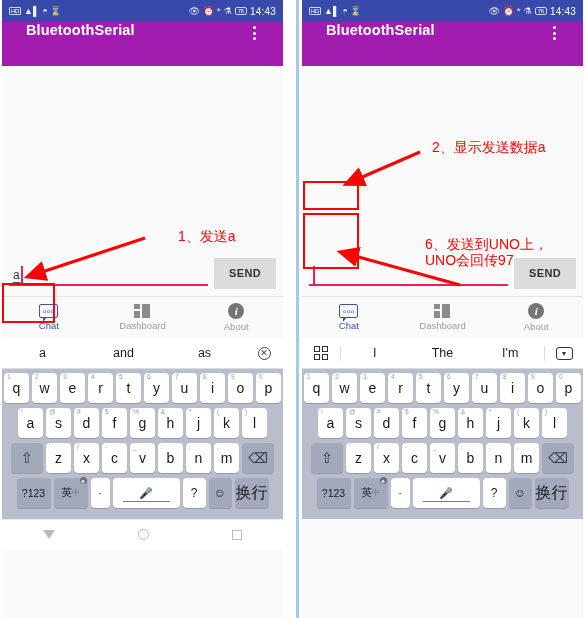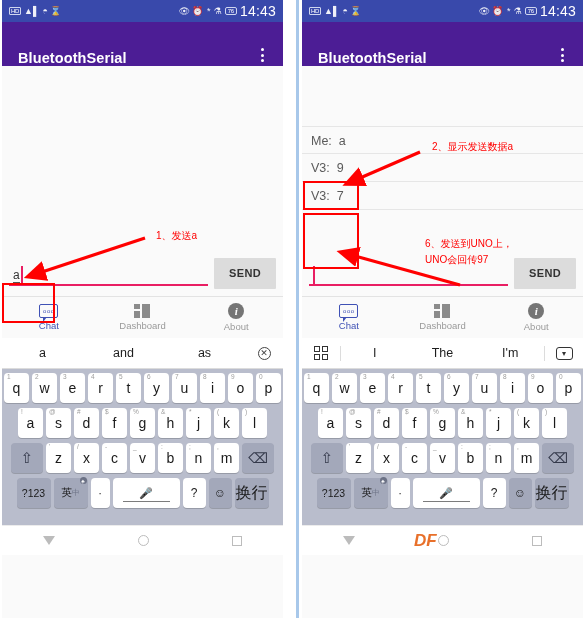--- a/index.html
+++ b/index.html
@@ -20,27 +20,27 @@
   
   .statusbar {
     height: 22px; background: #3949ab; color: #fff;
     display: flex; align-items: center; justify-content: space-between;
     padding: 0 7px; font-size: 9px;
   }
   .sb-left, .sb-right { display: flex; align-items: center; gap: 3px; }
   .sb-ico { display: inline-block; opacity: .92; line-height: 1; font-size: 9px; }
   .sb-hd { font-size: 6px; border: 1px solid #cfd6f0; border-radius: 1px; padding: 0 1px; letter-spacing: -.3px; }
   .sb-batt { font-size: 6px; border: 1px solid #cfd6f0; border-radius: 2px; padding: 0 2px; letter-spacing: -.2px; }
-  .sb-time { font-size: 14px; letter-spacing: .2px; }
+  .sb-time { font-size: 10px; letter-spacing: .2px; }
 
   
   .appbar {
-    height: 44px; background: #4c1d95; color: #fff;
-    display: flex; align-items: flex-end; justify-content: space-between;
-    padding: 0 16px;
+    height: 44px; background: #a21caf; color: #fff;
+    display: flex; align-items: flex-start; justify-content: space-between;
+    padding: 0 24px;
   }
   .appbar-title { font-size: 14.5px; font-weight: bold; letter-spacing: .1px; }
   .overflow-dots { display: flex; flex-direction: column; gap: 2.5px; padding: 4px 3px; }
   .overflow-dots i { display: block; width: 3px; height: 3px; border-radius: 50%; background: #fff; }
 
   
   .content { position: relative; height: 230px; background: #fafafa; }
   .msglist { position: absolute; left: 0; right: 0; top: 60px; }
   .msg {
     height: 28px; line-height: 28px;
@@ -122,21 +122,21 @@
   .ic-circ-x { width: 13px; height: 13px; border: 1.2px solid #444; border-radius: 50%;
                display: flex; align-items: center; justify-content: center; font-size: 9px; color: #444; }
   .ic-grid4 { width: 14px; height: 14px; display: grid; grid-template-columns: 6px 6px; grid-template-rows: 6px 6px; gap: 2px; }
   .ic-grid4 i { border: 1.3px solid #333; display: block; }
   .ic-dropdown { width: 17px; height: 13px; border: 1.2px solid #333; border-radius: 3px;
                  display: flex; align-items: center; justify-content: center; font-size: 8px; color: #333; }
 
   
   .kbd { background: #b9bdcc; padding: 4px 2px 5px; }
   .krow { display: flex; justify-content: center; gap: 3px; margin-bottom: 5px; }
-  .krow:last-child { margin-bottom: 12px; }
+  .krow:last-child { margin-bottom: 6px; }
   .key {
     position: relative; background: #fff; border-radius: 4px;
     height: 30px; width: 25px;
     display: flex; align-items: center; justify-content: center;
     font-size: 14px; color: #1a1a1a;
     box-shadow: 0 1px 0 rgba(0,0,0,.18);
   }
   .key .hint {
     position: absolute; top: 1px; left: 3px;
     font-size: 6.5px; color: #9d9d9d; line-height: 1;
@@ -160,21 +160,21 @@
   
   .navbar { height: 30px; background: #fff; display: flex; align-items: center; justify-content: space-around;
             border-top: 1px solid #ececec; position: relative; }
   .nav-back { width: 0; height: 0; border-left: 6px solid transparent; border-right: 6px solid transparent; border-top: 9px solid #bcbcbc; }
   .nav-home { width: 11px; height: 11px; border: 1.4px solid #bcbcbc; border-radius: 50%; }
   .nav-recent { width: 10px; height: 10px; border: 1.4px solid #bcbcbc; }
   .df-mark { position: absolute; left: 112px; top: 5px; color: #e8702a; font-size: 17px; font-weight: bold; font-style: italic; }
 
   
   .anno { position: absolute; left: 0; top: 0; width: 585px; height: 618px; pointer-events: none; }
-  .anno-text { position: absolute; color: #ff0000; font-size: 10px; line-height: 16px; white-space: pre; }
+  .anno-text { position: absolute; color: #ff0000; font-size: 14px; line-height: 16px; white-space: pre; }
   .anno-box { position: absolute; border: 2.5px solid #ff0000; }
 </style>
 </head>
 <body>
 
 <div class="page">
 
   <div class="panel left">
 
     <div class="statusbar">
@@ -411,25 +411,20 @@
     <div class="appbar">
       <div class="appbar-title">BluetoothSerial</div>
       <div class="overflow-dots">
           <i></i>
           <i></i>
           <i></i>
         </div>
     </div>
 
     <div class="content">
-      <div class="msglist">
-        <div class="msg first"><span>Me:</span>  <span>a</span></div>
-        <div class="msg"><span>V3:</span>  <span>9</span></div>
-        <div class="msg"><span>V3:</span>  <span>7</span></div>
-      </div>
       <div class="inputrow">
         <div class="inputwrap">
           <div class="inputtext"></div>
           <div class="caret empty"></div>
           <div class="inputline"></div>
         </div>
         <div class="sendbtn">SEND</div>
       </div>
     </div>
 
@@ -601,43 +596,37 @@
           <span class="sp-line"></span>
         </div>
         <div class="key sym">?</div>
         <div class="key dark sym">
             <span>☺</span>
           </div>
         <div class="key dark enter">换行</div>
       </div>
     </div>
 
-    <div class="navbar">
-      <div class="nav-back"></div>
-      <div class="nav-home"></div>
-      <div class="nav-recent"></div>
-      <div class="df-mark">DF</div>
-    </div>
   </div>
 
   <svg class="anno" viewBox="0 0 585 618" width="585" height="618">
     <defs>
       <marker id="ah" markerWidth="7" markerHeight="7" refX="1" refY="3.2" orient="auto">
         <polygon points="0,0 7,3.2 0,6.4" fill="#ff0000"></polygon>
       </marker>
     </defs>
     <line x1="145" y1="238" x2="42" y2="272" stroke="#ff0000" stroke-width="3.2" marker-end="url(#ah)"></line>
     <line x1="420" y1="152" x2="360" y2="178" stroke="#ff0000" stroke-width="3.2" marker-end="url(#ah)"></line>
     <line x1="460" y1="285" x2="355" y2="256" stroke="#ff0000" stroke-width="3.2" marker-end="url(#ah)"></line>
   </svg>
 
   <div class="anno">
     <div class="anno-box" style="left:2px; top:283px; width:53px; height:40px;"></div>
     <div class="anno-box" style="left:303px; top:181px; width:56px; height:29px;"></div>
     <div class="anno-box" style="left:303px; top:213px; width:56px; height:56px;"></div>
 
-    <div class="anno-text" style="left:156px; top:228px;">1、发送a</div>
+    <div class="anno-text" style="left:178px; top:228px;">1、发送a</div>
     <div class="anno-text" style="left:432px; top:139px;">2、显示发送数据a</div>
     <div class="anno-text" style="left:425px; top:236px;">6、发送到UNO上，
 UNO会回传97</div>
   </div>
 
 </div>
 
 </body></html>

